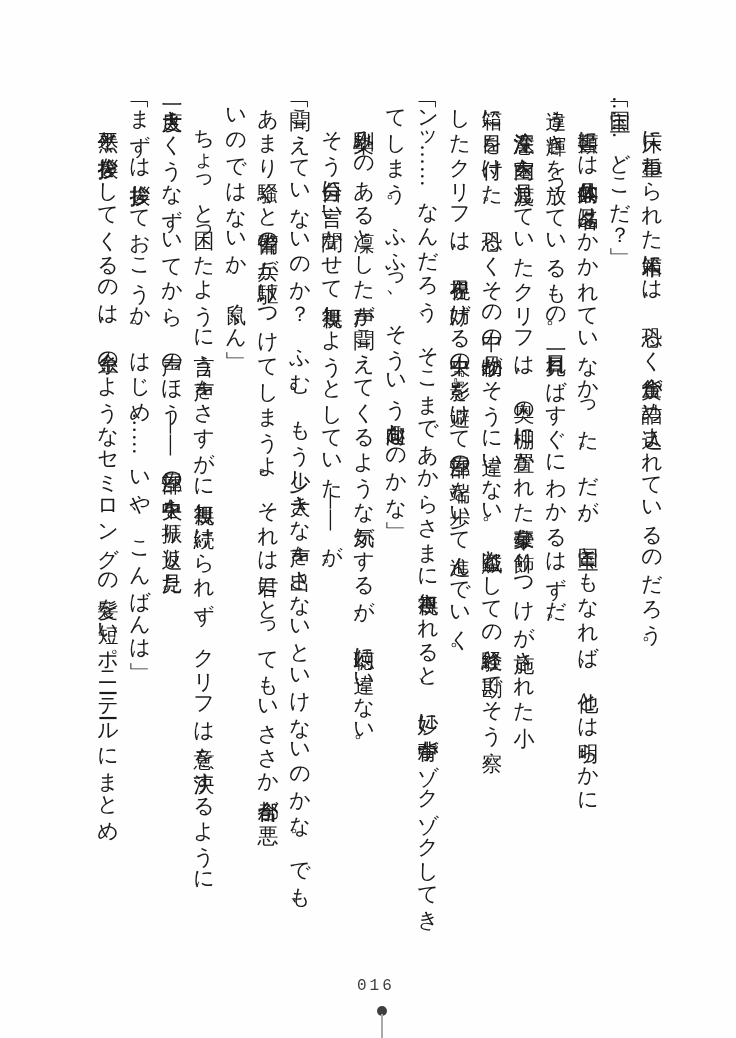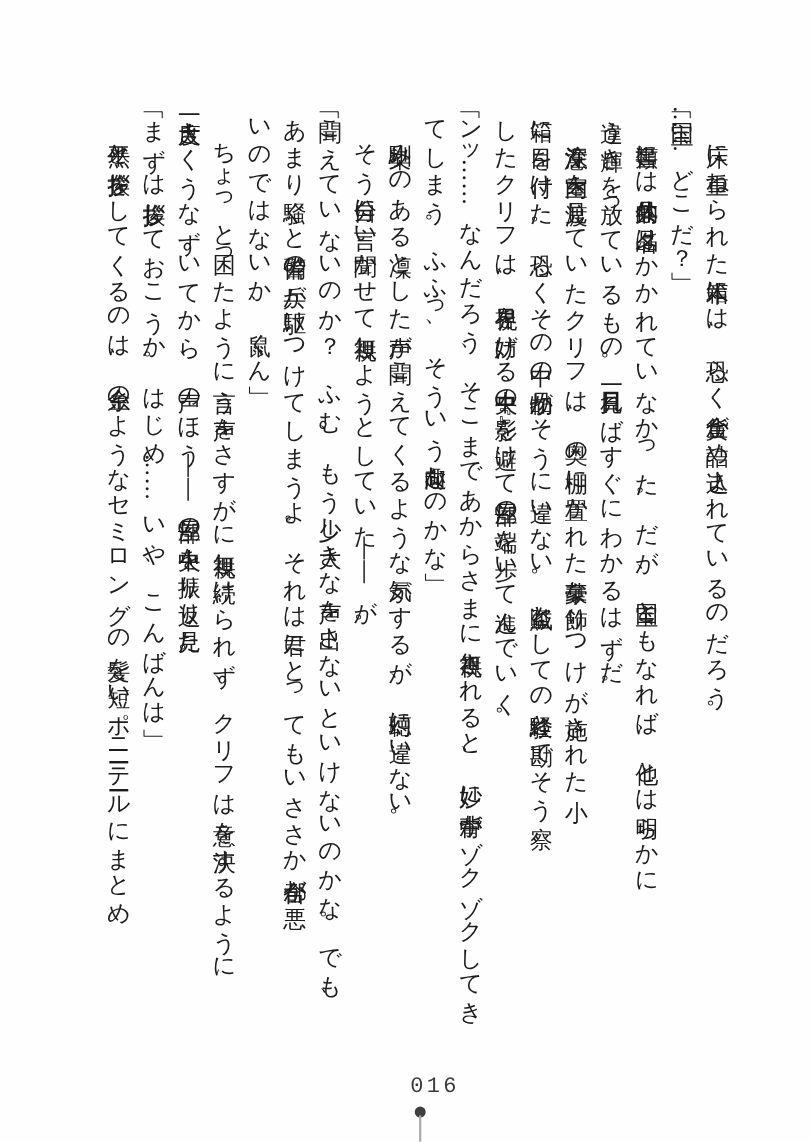--- a/index.html
+++ b/index.html
@@ -30,23 +30,23 @@
 
   .tline {
     line-height: 32px;   
     height: 100%;
     white-space: nowrap;
   }
 
   .page-number {
     position: absolute;
     top: 977px;
-    left: 373px;
+    left: 357px;
     font-family: "Liberation Mono", "DejaVu Sans Mono", monospace;
-    font-size: 20px;
+    font-size: 16px;
     letter-spacing: 3px;
     color: #3d3d3d;
   }
 
   .mark-dot {
     position: absolute;
     left: 377px;
     top: 1006px;
     width: 10px;
     height: 10px;

